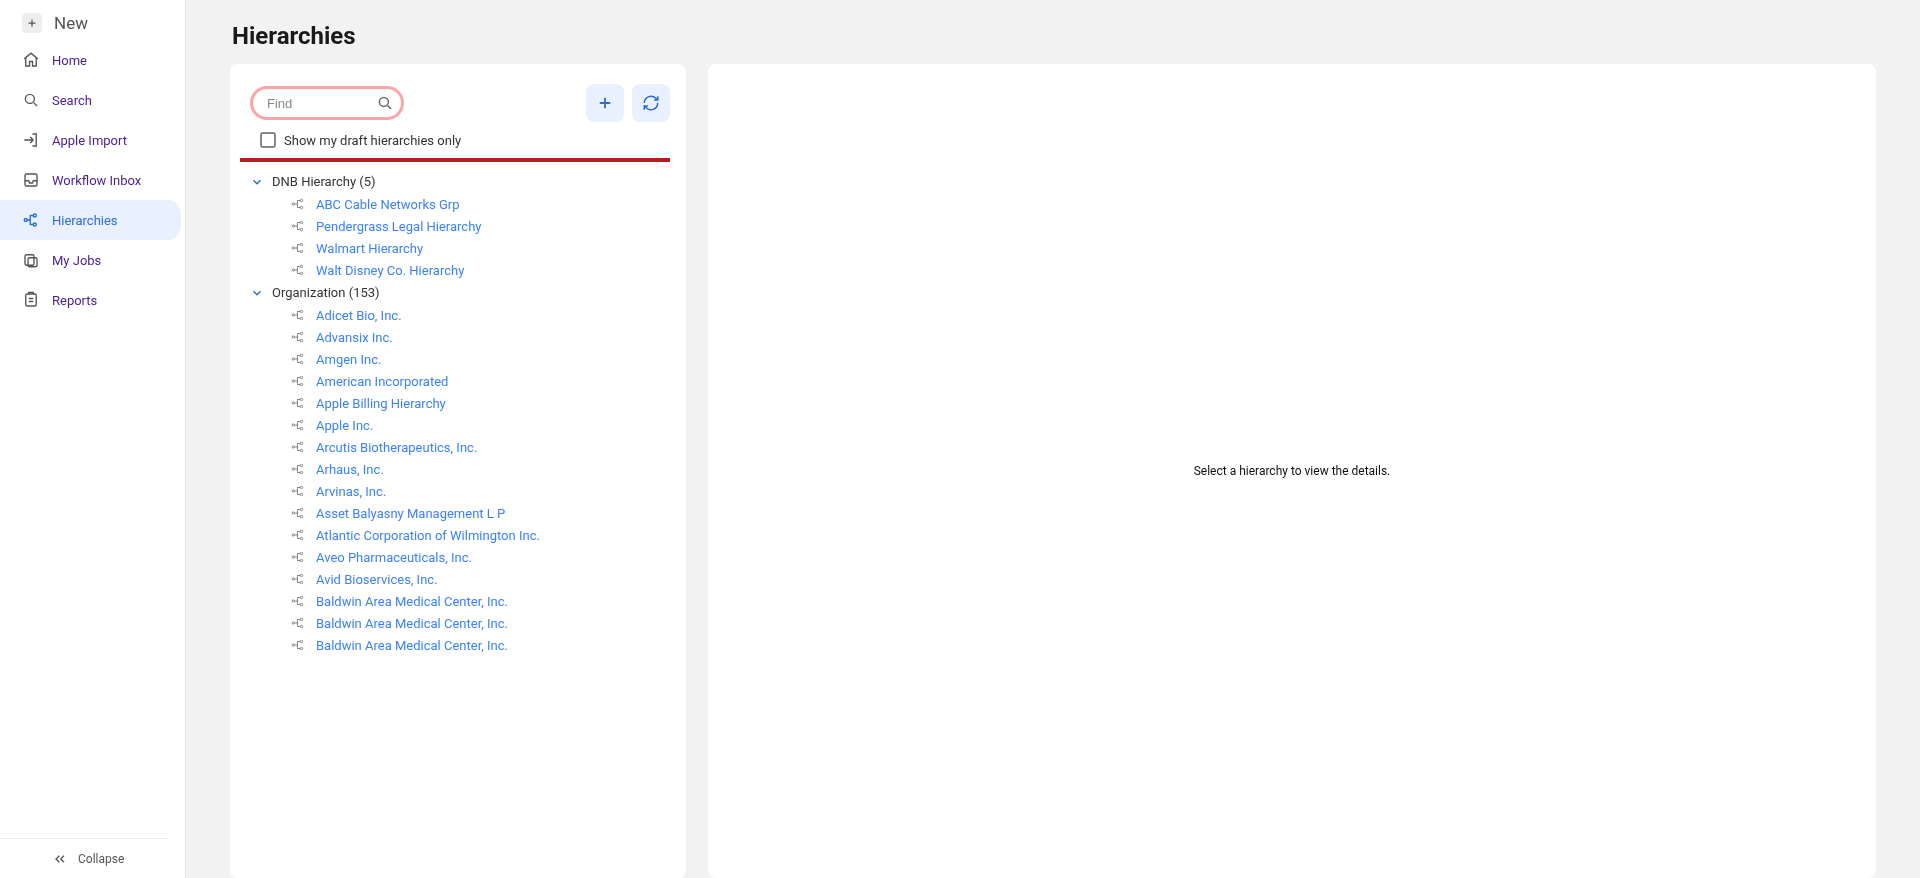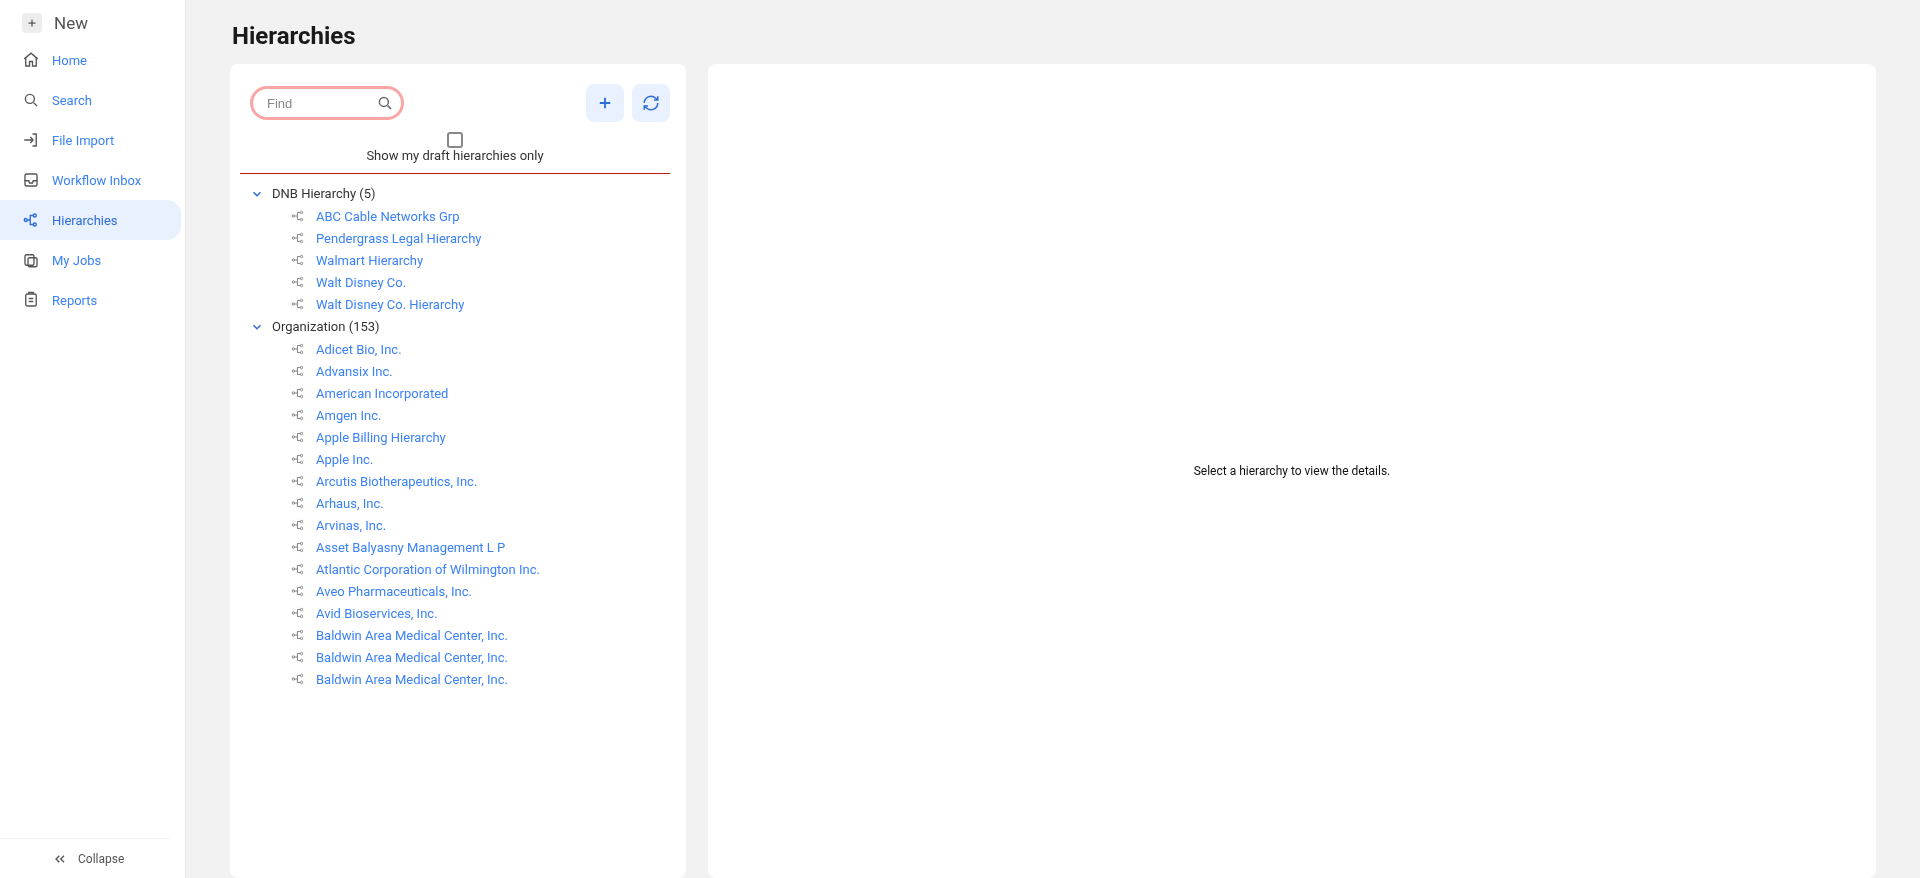--- a/index.html
+++ b/index.html
@@ -29,21 +29,21 @@
     position: relative;
     z-index: 2;
   }
   .sidebar-item {
     display: flex;
     align-items: center;
     gap: 12px;
     padding: 0 16px 0 22px;
     height: 40px;
     cursor: pointer;
-    color: #3b82f6;
+    color: #4c1d95;
   }
   .sidebar-item.new {
     height: 34px;
     color: #555;
   }
   .sidebar-item .lbl {
     font-size: 13px;
     white-space: nowrap;
   }
   .sidebar-item.new .lbl { font-size: 17px; }
@@ -152,24 +152,24 @@
     background: #e9f1fe;
     display: flex; align-items: center; justify-content: center;
     color: #2c6bd8;
     cursor: pointer;
   }
   .icon-btn svg { width: 18px; height: 18px; }
 
   .draft-row {
     display: flex;
     align-items: center;
+    gap: 8px;
     padding: 0 20px 10px 20px;
-    border-bottom: 1px solid #b91c1c;
+    border-bottom: 4px solid #b91c1c;
     margin: 0 16px 0 10px;
-    flex-direction: column;
   }
   .check {
     width: 16px; height: 16px;
     border: 2px solid #888;
     border-radius: 3px;
     flex-shrink: 0;
   }
   .draft-row .lbl { font-size: 13px; color: #333; }
 
   .tree-scroll {
@@ -263,21 +263,21 @@
       <span class="lbl">Search</span>
     </div>
 
     <div class="sidebar-item">
       <span class="icon">
         <svg viewBox="0 0 24 24" width="18" height="18" fill="none" stroke="currentColor" stroke-width="1.8">
             <path d="M14 4h5v16h-5"></path>
             <path d="M3 12h12m0 0-4-4m4 4-4 4"></path>
           </svg>
       </span>
-      <span class="lbl">File Import</span>
+      <span class="lbl">Apple Import</span>
     </div>
 
     <div class="sidebar-item">
       <span class="icon">
         <svg viewBox="0 0 24 24" width="18" height="18" fill="none" stroke="currentColor" stroke-width="1.8">
             <path d="M4 13V6a2 2 0 0 1 2-2h12a2 2 0 0 1 2 2v7"></path>
             <path d="M4 13h5l1 3h4l1-3h5v5a2 2 0 0 1-2 2H6a2 2 0 0 1-2-2v-5z"></path>
           </svg>
       </span>
       <span class="lbl">Workflow Inbox</span>
@@ -401,29 +401,20 @@
                 </svg></span>
               <span class="lname">Walmart Hierarchy</span>
             </div>
             <div class="leaf">
               <span class="hicon"><svg viewBox="0 0 24 24" width="16" height="14" fill="none" stroke="currentColor" stroke-width="1.6">
                   <circle cx="4" cy="12" r="2"></circle>
                   <circle cx="18" cy="6" r="2"></circle>
                   <circle cx="18" cy="18" r="2"></circle>
                   <path d="M6 12h5V6h5M11 12v6h5"></path>
                 </svg></span>
-              <span class="lname">Walt Disney Co.</span>
-            </div>
-            <div class="leaf">
-              <span class="hicon"><svg viewBox="0 0 24 24" width="16" height="14" fill="none" stroke="currentColor" stroke-width="1.6">
-                  <circle cx="4" cy="12" r="2"></circle>
-                  <circle cx="18" cy="6" r="2"></circle>
-                  <circle cx="18" cy="18" r="2"></circle>
-                  <path d="M6 12h5V6h5M11 12v6h5"></path>
-                </svg></span>
               <span class="lname">Walt Disney Co. Hierarchy</span>
             </div>
             <div class="group-header">
               <span class="chev">
                 <svg viewBox="0 0 24 24" width="14" height="14" fill="none" stroke="currentColor" stroke-width="2.5">
                   <path d="m6 9 6 6 6-6"></path>
                 </svg>
               </span>
               <span class="group-name">Organization (153)</span>
             </div>
@@ -445,30 +436,30 @@
                 </svg></span>
               <span class="lname">Advansix Inc.</span>
             </div>
             <div class="leaf">
               <span class="hicon"><svg viewBox="0 0 24 24" width="16" height="14" fill="none" stroke="currentColor" stroke-width="1.6">
                   <circle cx="4" cy="12" r="2"></circle>
                   <circle cx="18" cy="6" r="2"></circle>
                   <circle cx="18" cy="18" r="2"></circle>
                   <path d="M6 12h5V6h5M11 12v6h5"></path>
                 </svg></span>
+              <span class="lname">Amgen Inc.</span>
+            </div>
+            <div class="leaf">
+              <span class="hicon"><svg viewBox="0 0 24 24" width="16" height="14" fill="none" stroke="currentColor" stroke-width="1.6">
+                  <circle cx="4" cy="12" r="2"></circle>
+                  <circle cx="18" cy="6" r="2"></circle>
+                  <circle cx="18" cy="18" r="2"></circle>
+                  <path d="M6 12h5V6h5M11 12v6h5"></path>
+                </svg></span>
               <span class="lname">American Incorporated</span>
-            </div>
-            <div class="leaf">
-              <span class="hicon"><svg viewBox="0 0 24 24" width="16" height="14" fill="none" stroke="currentColor" stroke-width="1.6">
-                  <circle cx="4" cy="12" r="2"></circle>
-                  <circle cx="18" cy="6" r="2"></circle>
-                  <circle cx="18" cy="18" r="2"></circle>
-                  <path d="M6 12h5V6h5M11 12v6h5"></path>
-                </svg></span>
-              <span class="lname">Amgen Inc.</span>
             </div>
             <div class="leaf">
               <span class="hicon"><svg viewBox="0 0 24 24" width="16" height="14" fill="none" stroke="currentColor" stroke-width="1.6">
                   <circle cx="4" cy="12" r="2"></circle>
                   <circle cx="18" cy="6" r="2"></circle>
                   <circle cx="18" cy="18" r="2"></circle>
                   <path d="M6 12h5V6h5M11 12v6h5"></path>
                 </svg></span>
               <span class="lname">Apple Billing Hierarchy</span>
             </div>

